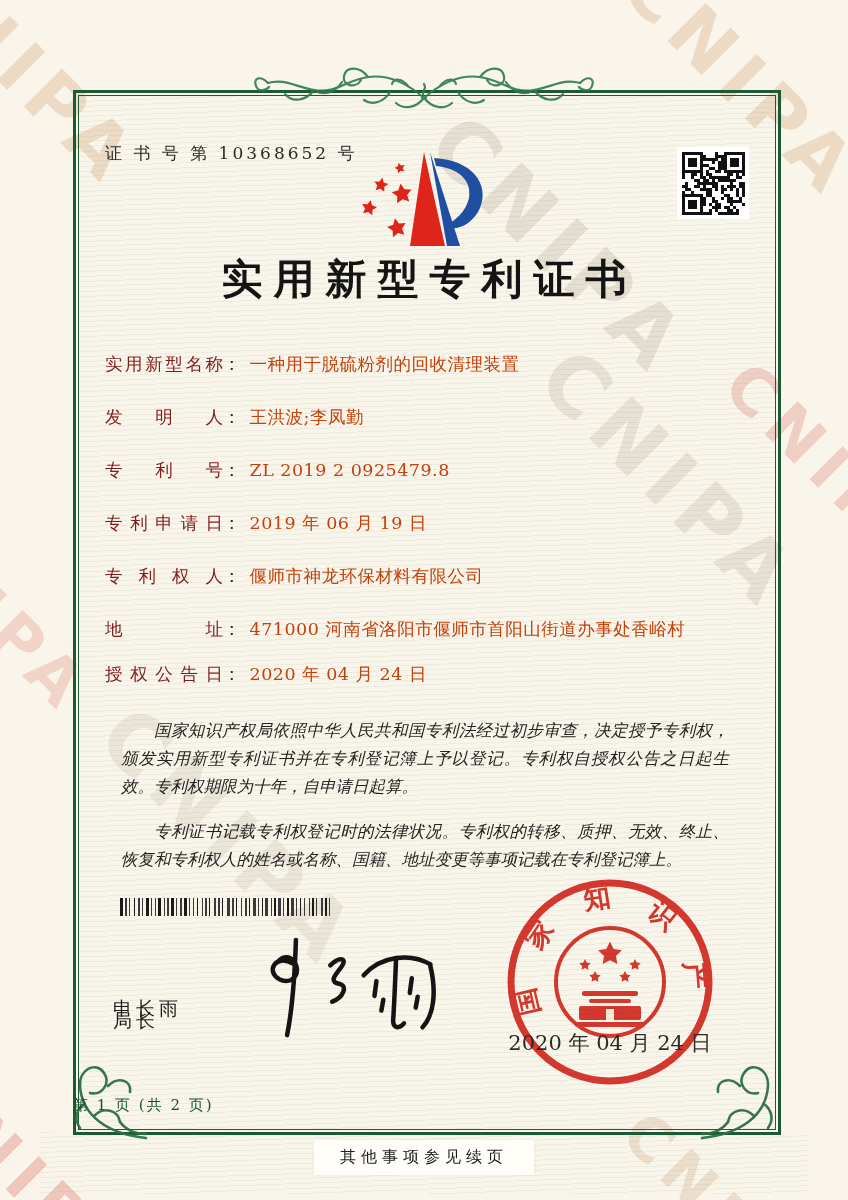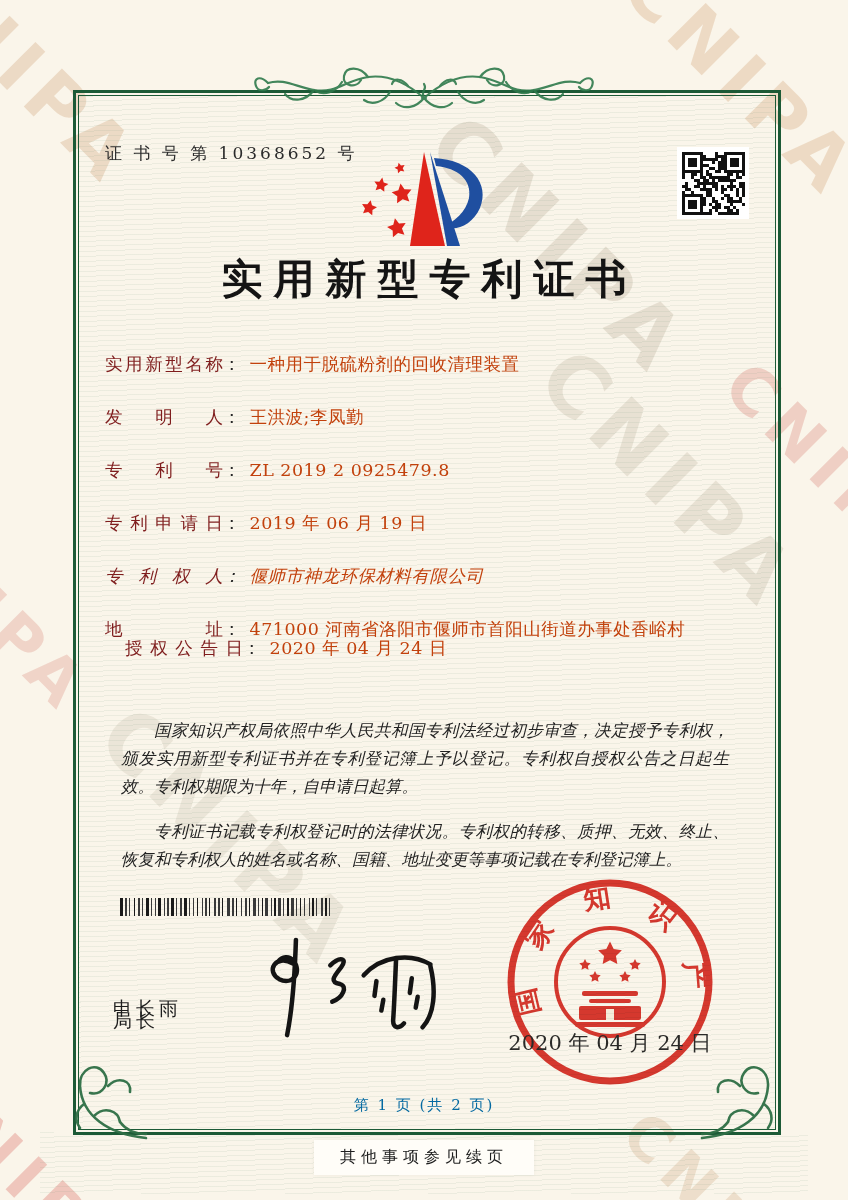--- a/index.html
+++ b/index.html
@@ -67,21 +67,21 @@
     font-style:italic;text-align:justify;
   }
   .body-text p{margin:17px;text-indent:2em;}
   
   .barcode{position:absolute;left:120px;top:898px;z-index:5;}
   .officer{position:absolute;left:113px;z-index:5;font-size:19px;letter-spacing:4px;color:#1c1c1c;}
   .signature{position:absolute;left:246px;top:934px;z-index:6;}
   .seal{position:absolute;left:493px;top:870px;z-index:6;mix-blend-mode:multiply;}
   .page-foot{
     position:absolute;left:73px;top:1096px;width:702px;z-index:5;
-    text-align:center;font-size:15px;letter-spacing:2px;color:#0369a1;
+    font-size:15px;letter-spacing:2px;color:#14532d;
   }
   .note-box{
     position:absolute;left:50%;top:1140px;transform:translateX(-50%);z-index:5;
     background:#fffdf8;padding:7px 26px;font-size:16px;letter-spacing:5px;color:#1e1e1e;
     box-shadow:0 0 4px rgba(0,0,0,0.05);white-space:nowrap;
   }
   .ornament{position:absolute;z-index:4;}
 </style>
 </head>
 <body>
@@ -340,27 +340,27 @@
 </div>
 <div class="field-row" style="top:405px;">
   <span class="flabel">发明人</span><span class="fcolon">：</span><span class="fvalue">王洪波;李凤勤</span>
 </div>
 <div class="field-row" style="top:458px;">
   <span class="flabel">专利号</span><span class="fcolon">：</span><span class="fvalue">ZL 2019 2 0925479.8</span>
 </div>
 <div class="field-row" style="top:511px;">
   <span class="flabel">专利申请日</span><span class="fcolon">：</span><span class="fvalue">2019 年 06 月 19 日</span>
 </div>
-<div class="field-row" style="top:564px;font-style:italic;">
+<div class="field-row" style="top:564px;">
   <span class="flabel">专利权人</span><span class="fcolon">：</span><span class="fvalue">偃师市神龙环保材料有限公司</span>
 </div>
 <div class="field-row" style="top:617px;">
   <span class="flabel">地址</span><span class="fcolon">：</span><span class="fvalue">471000  河南省洛阳市偃师市首阳山街道办事处香峪村</span>
 </div>
-<div class="field-row" style="top:636px;width:642px;margin-left:20px;">
+<div class="field-row" style="top:662px;width:642px;">
   <span class="flabel">授权公告日</span><span class="fcolon">：</span><span class="fvalue">2020 年 04 月 24 日</span>
 </div>
 
 <div class="body-text">
   <p>国家知识产权局依照中华人民共和国专利法经过初步审查，决定授予专利权，颁发实用新型专利证书并在专利登记簿上予以登记。专利权自授权公告之日起生效。专利权期限为十年，自申请日起算。</p>
   <p>专利证书记载专利权登记时的法律状况。专利权的转移、质押、无效、终止、恢复和专利权人的姓名或名称、国籍、地址变更等事项记载在专利登记簿上。</p>
 </div>
 
 <svg id="barcode" class="barcode" width="218" height="18">
     <rect x="0" y="0" width="3" height="18" fill="#1a1a1a"></rect>

